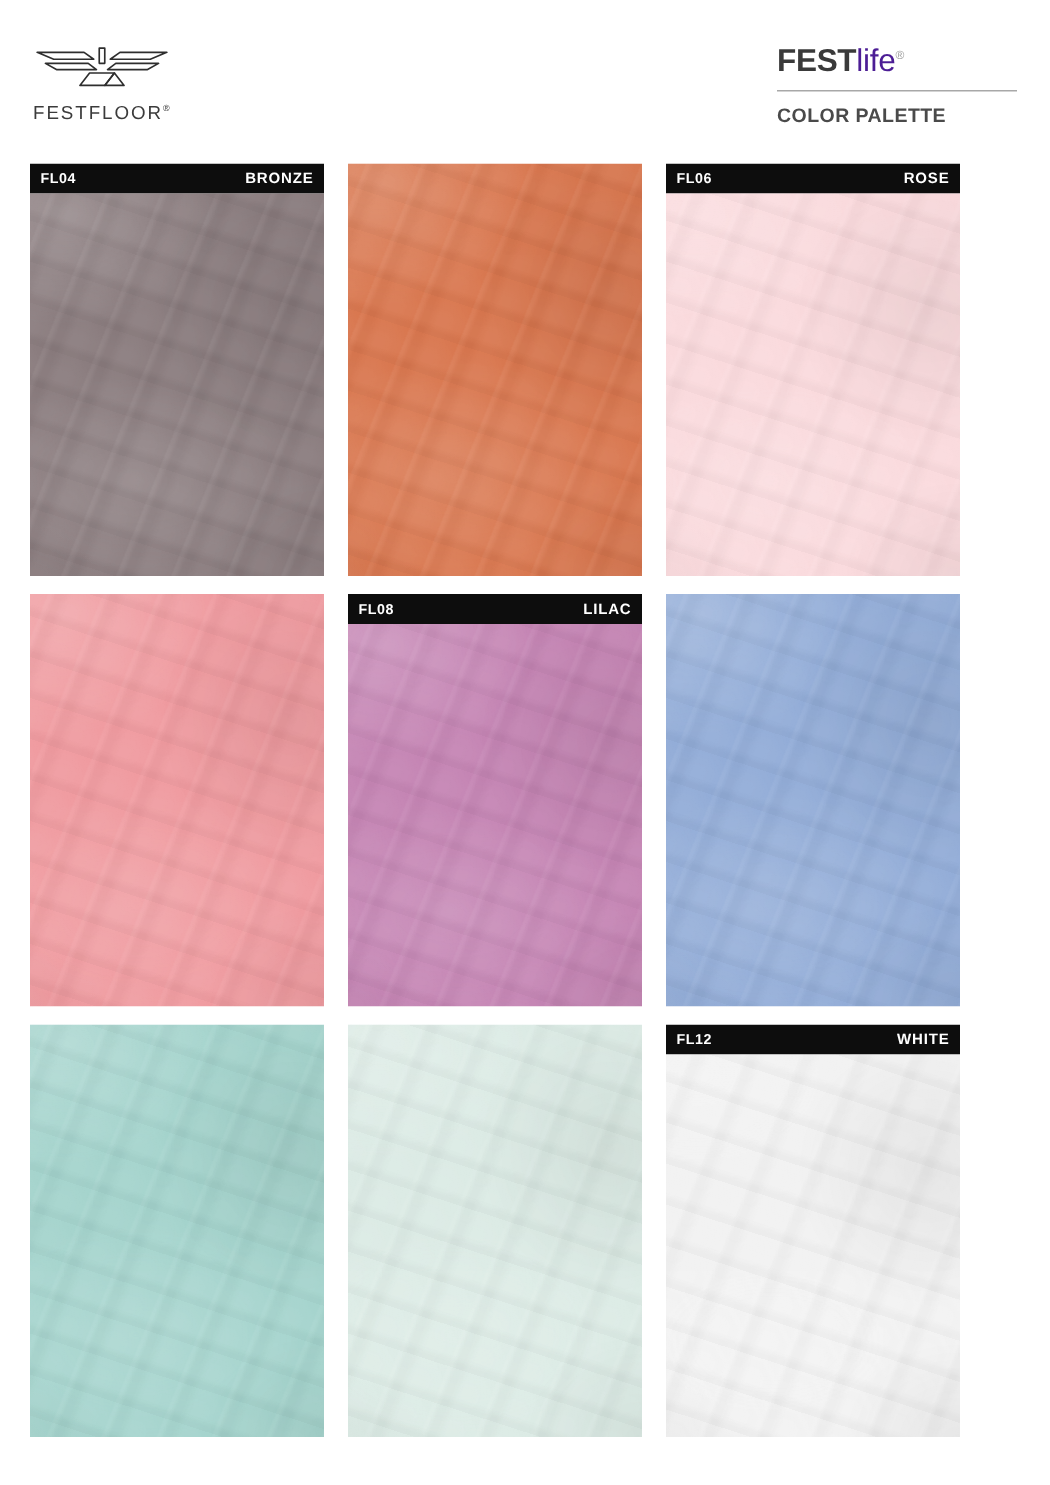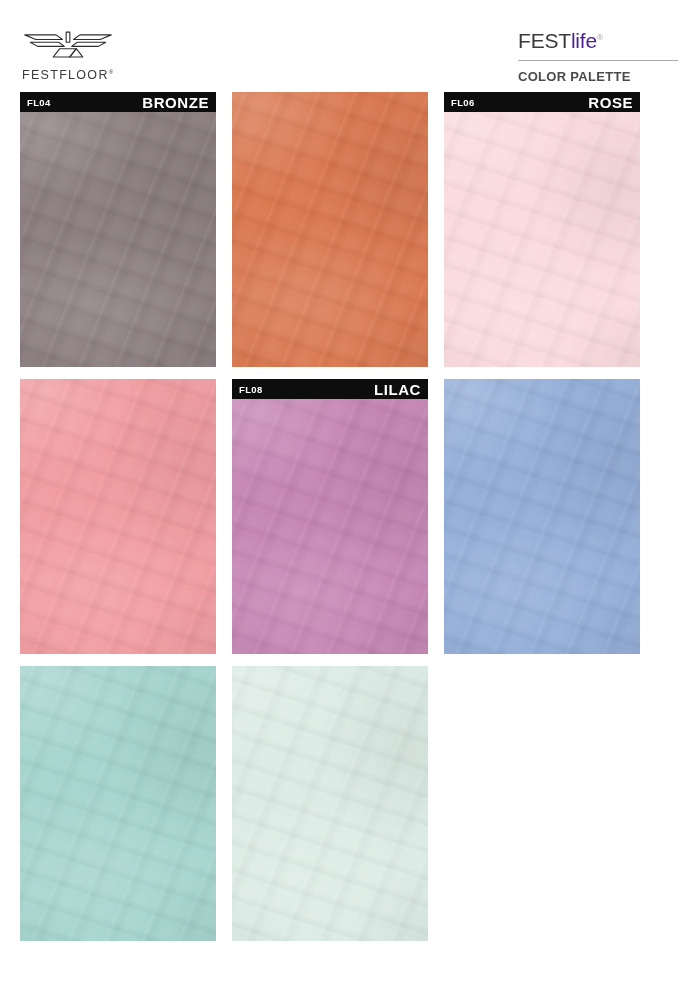--- a/index.html
+++ b/index.html
@@ -67,21 +67,21 @@
     width: 160px;
     padding-top: 2px;
   }
   .festlife {
     font-size: 21px;
     line-height: 1;
     letter-spacing: -0.2px;
     white-space: nowrap;
   }
   .festlife .fest {
-    font-weight: normal;
+    font-weight: bold;
     color: #3a3a3a;
   }
   .festlife .life {
     font-weight: 400;
     color: #4c1d95;
   }
   .festlife .reg {
     font-size: 8px;
     vertical-align: super;
     color: #9a9a9a;
@@ -96,21 +96,21 @@
     font-size: 13px;
     letter-spacing: 0.3px;
     color: #4a4a4a;
     font-weight: 700;
     white-space: nowrap;
   }
 
   
   .grid {
     position: absolute;
-    top: 92px;
+    top: 109px;
     left: 20px;
     width: 620px;
     display: grid;
     grid-template-columns: repeat(3, 196px);
     grid-template-rows: repeat(3, 275px);
     column-gap: 16px;
     row-gap: 12px;
   }
 
   .swatch-card {
@@ -130,21 +130,21 @@
     justify-content: space-between;
     padding: 0 7px;
     box-sizing: border-box;
   }
   .swatch-code {
     font-size: 9.5px;
     letter-spacing: 0.35px;
     font-weight: 600;
   }
   .swatch-name {
-    font-size: 15px;
+    font-size: 10px;
     letter-spacing: 0.55px;
     font-weight: 600;
     text-transform: uppercase;
   }
 
   .swatch-color {
     flex: 1 1 auto;
     position: relative;
     overflow: hidden;
   }
@@ -240,15 +240,22 @@
     </div>
 
     <div class="swatch-card">
       <div class="swatch-color" style="background-color: rgb(165, 212, 205);"></div>
     </div>
 
     <div class="swatch-card">
       <div class="swatch-color" style="background-color: rgb(220, 235, 229);"></div>
     </div>
 
+    <div class="swatch-card">
+      <div class="swatch-label">
+        <span class="swatch-code">FL12</span>
+        <span class="swatch-name">WHITE</span>
+      </div>
+      <div class="swatch-color" style="background-color: rgb(242, 242, 242);"></div>
+    </div>
 
   </div>
 </div>
 
 </body></html>

